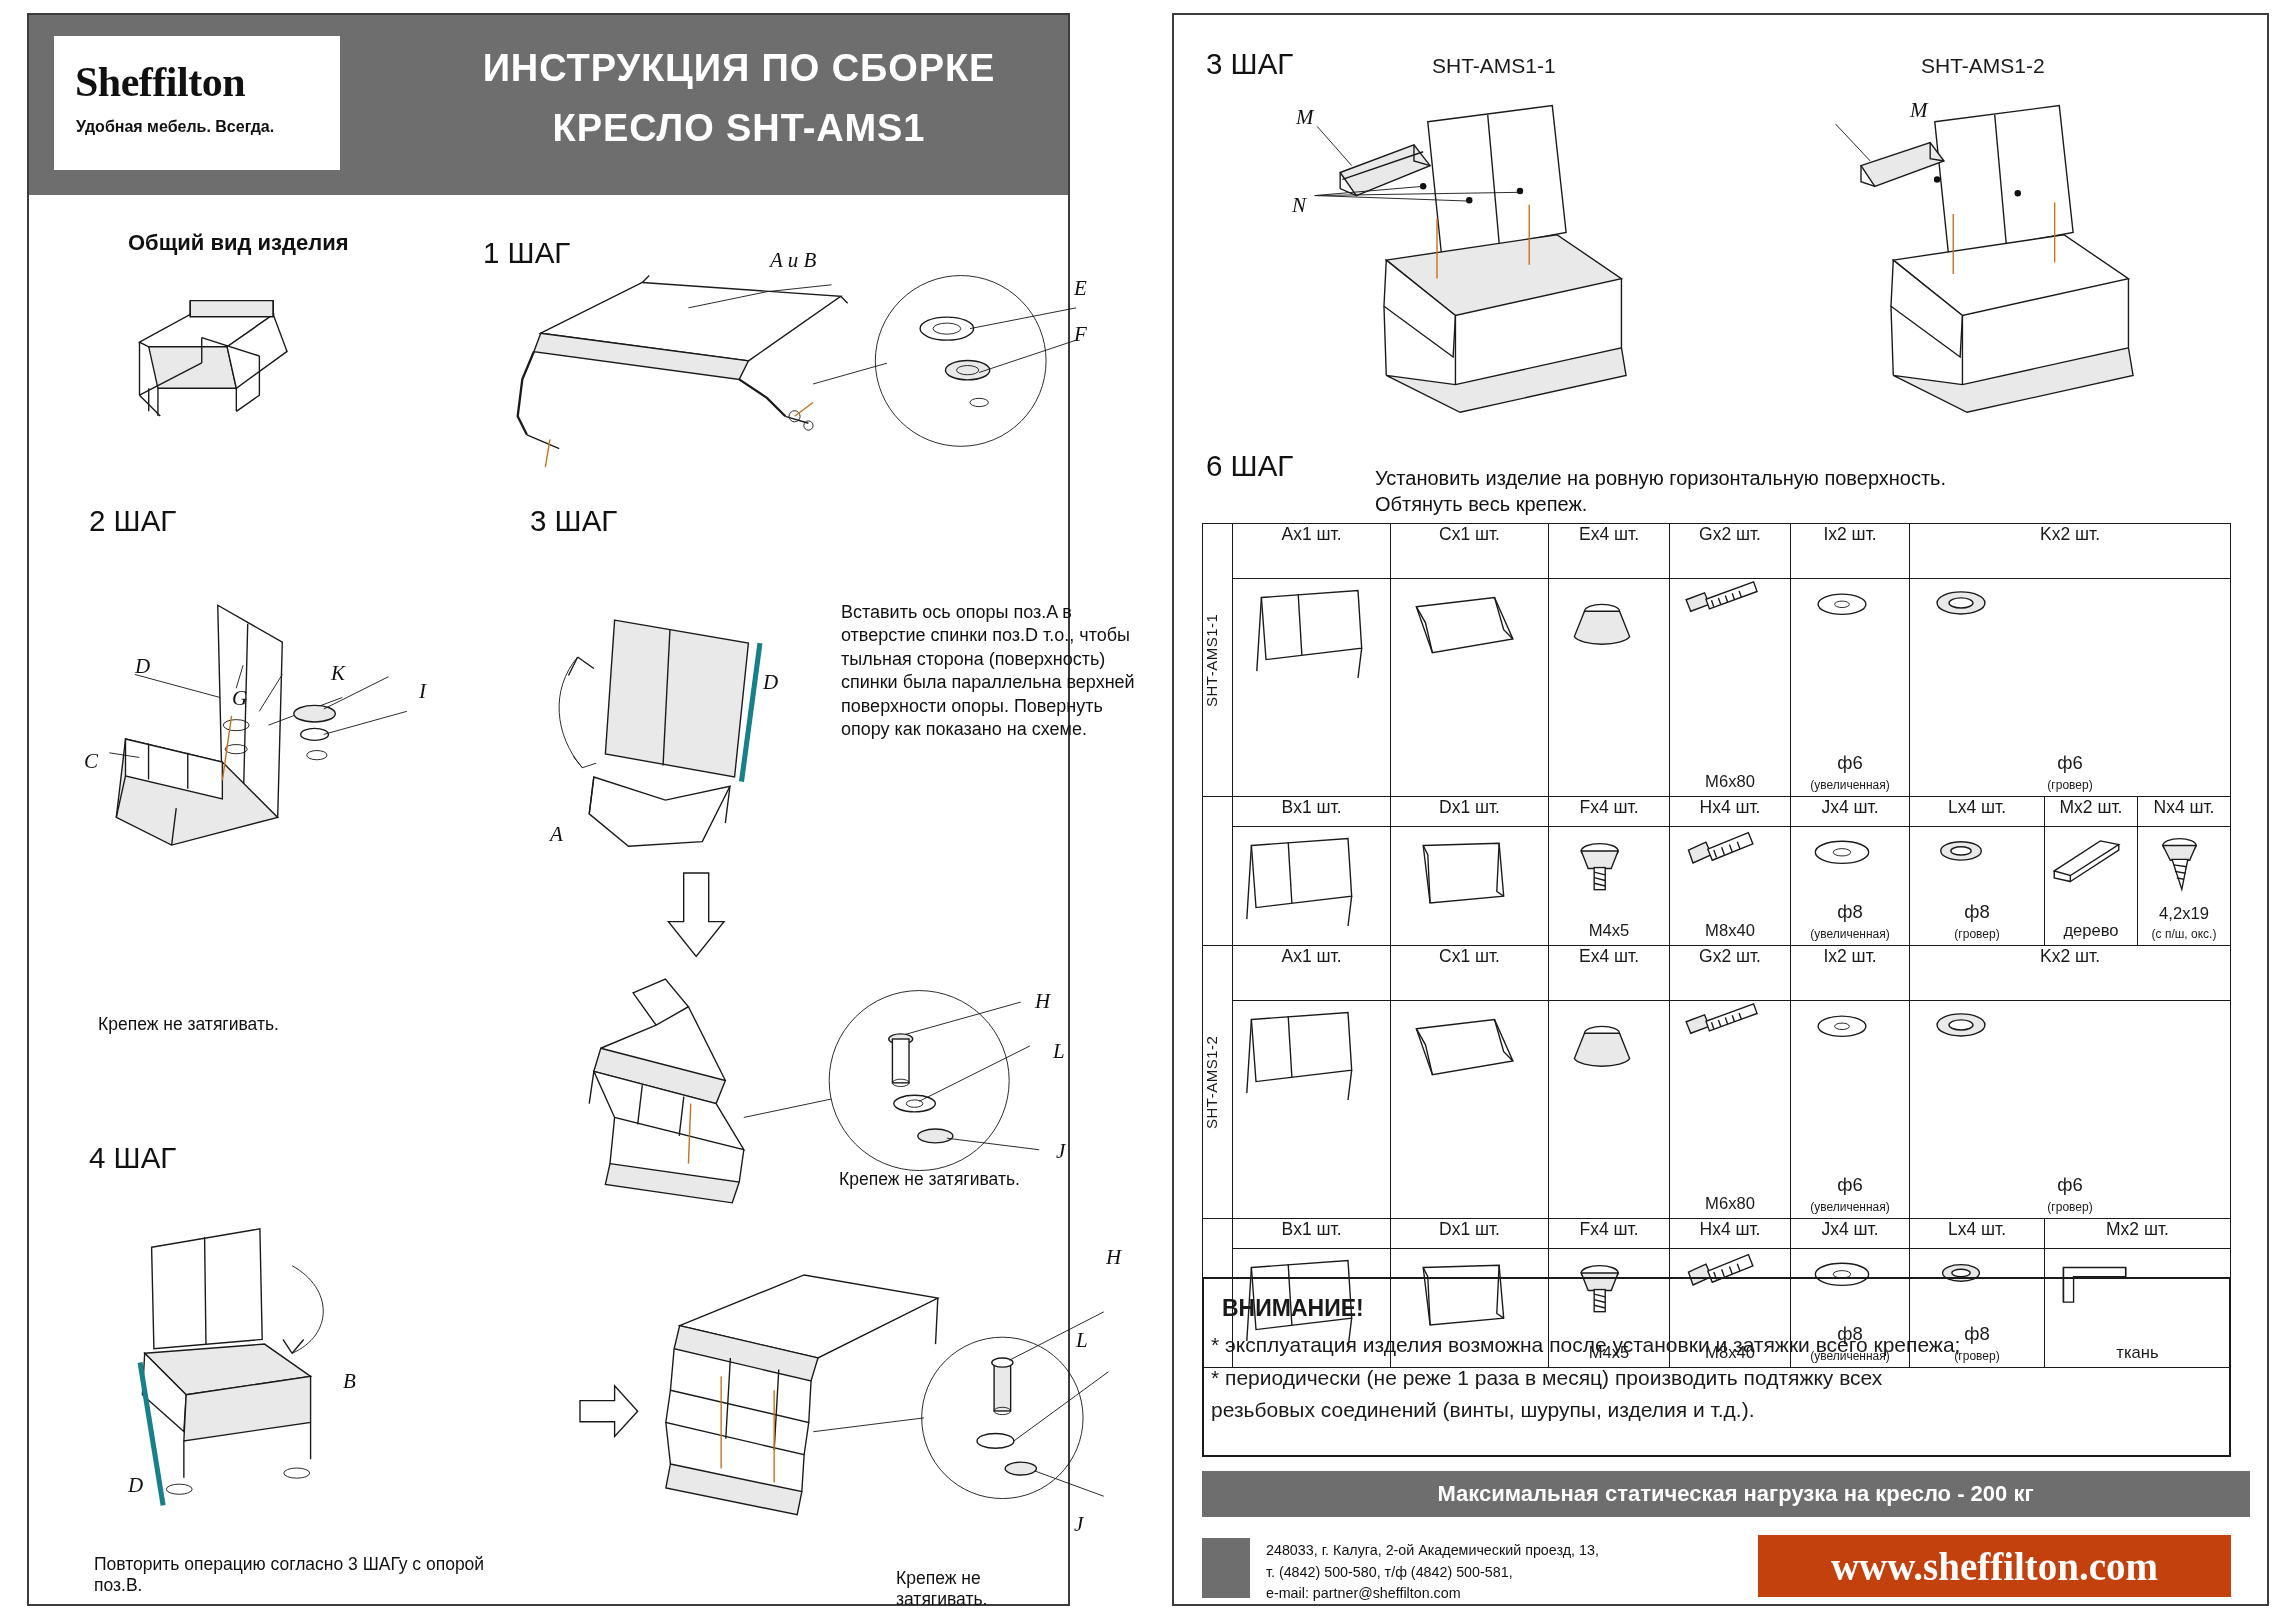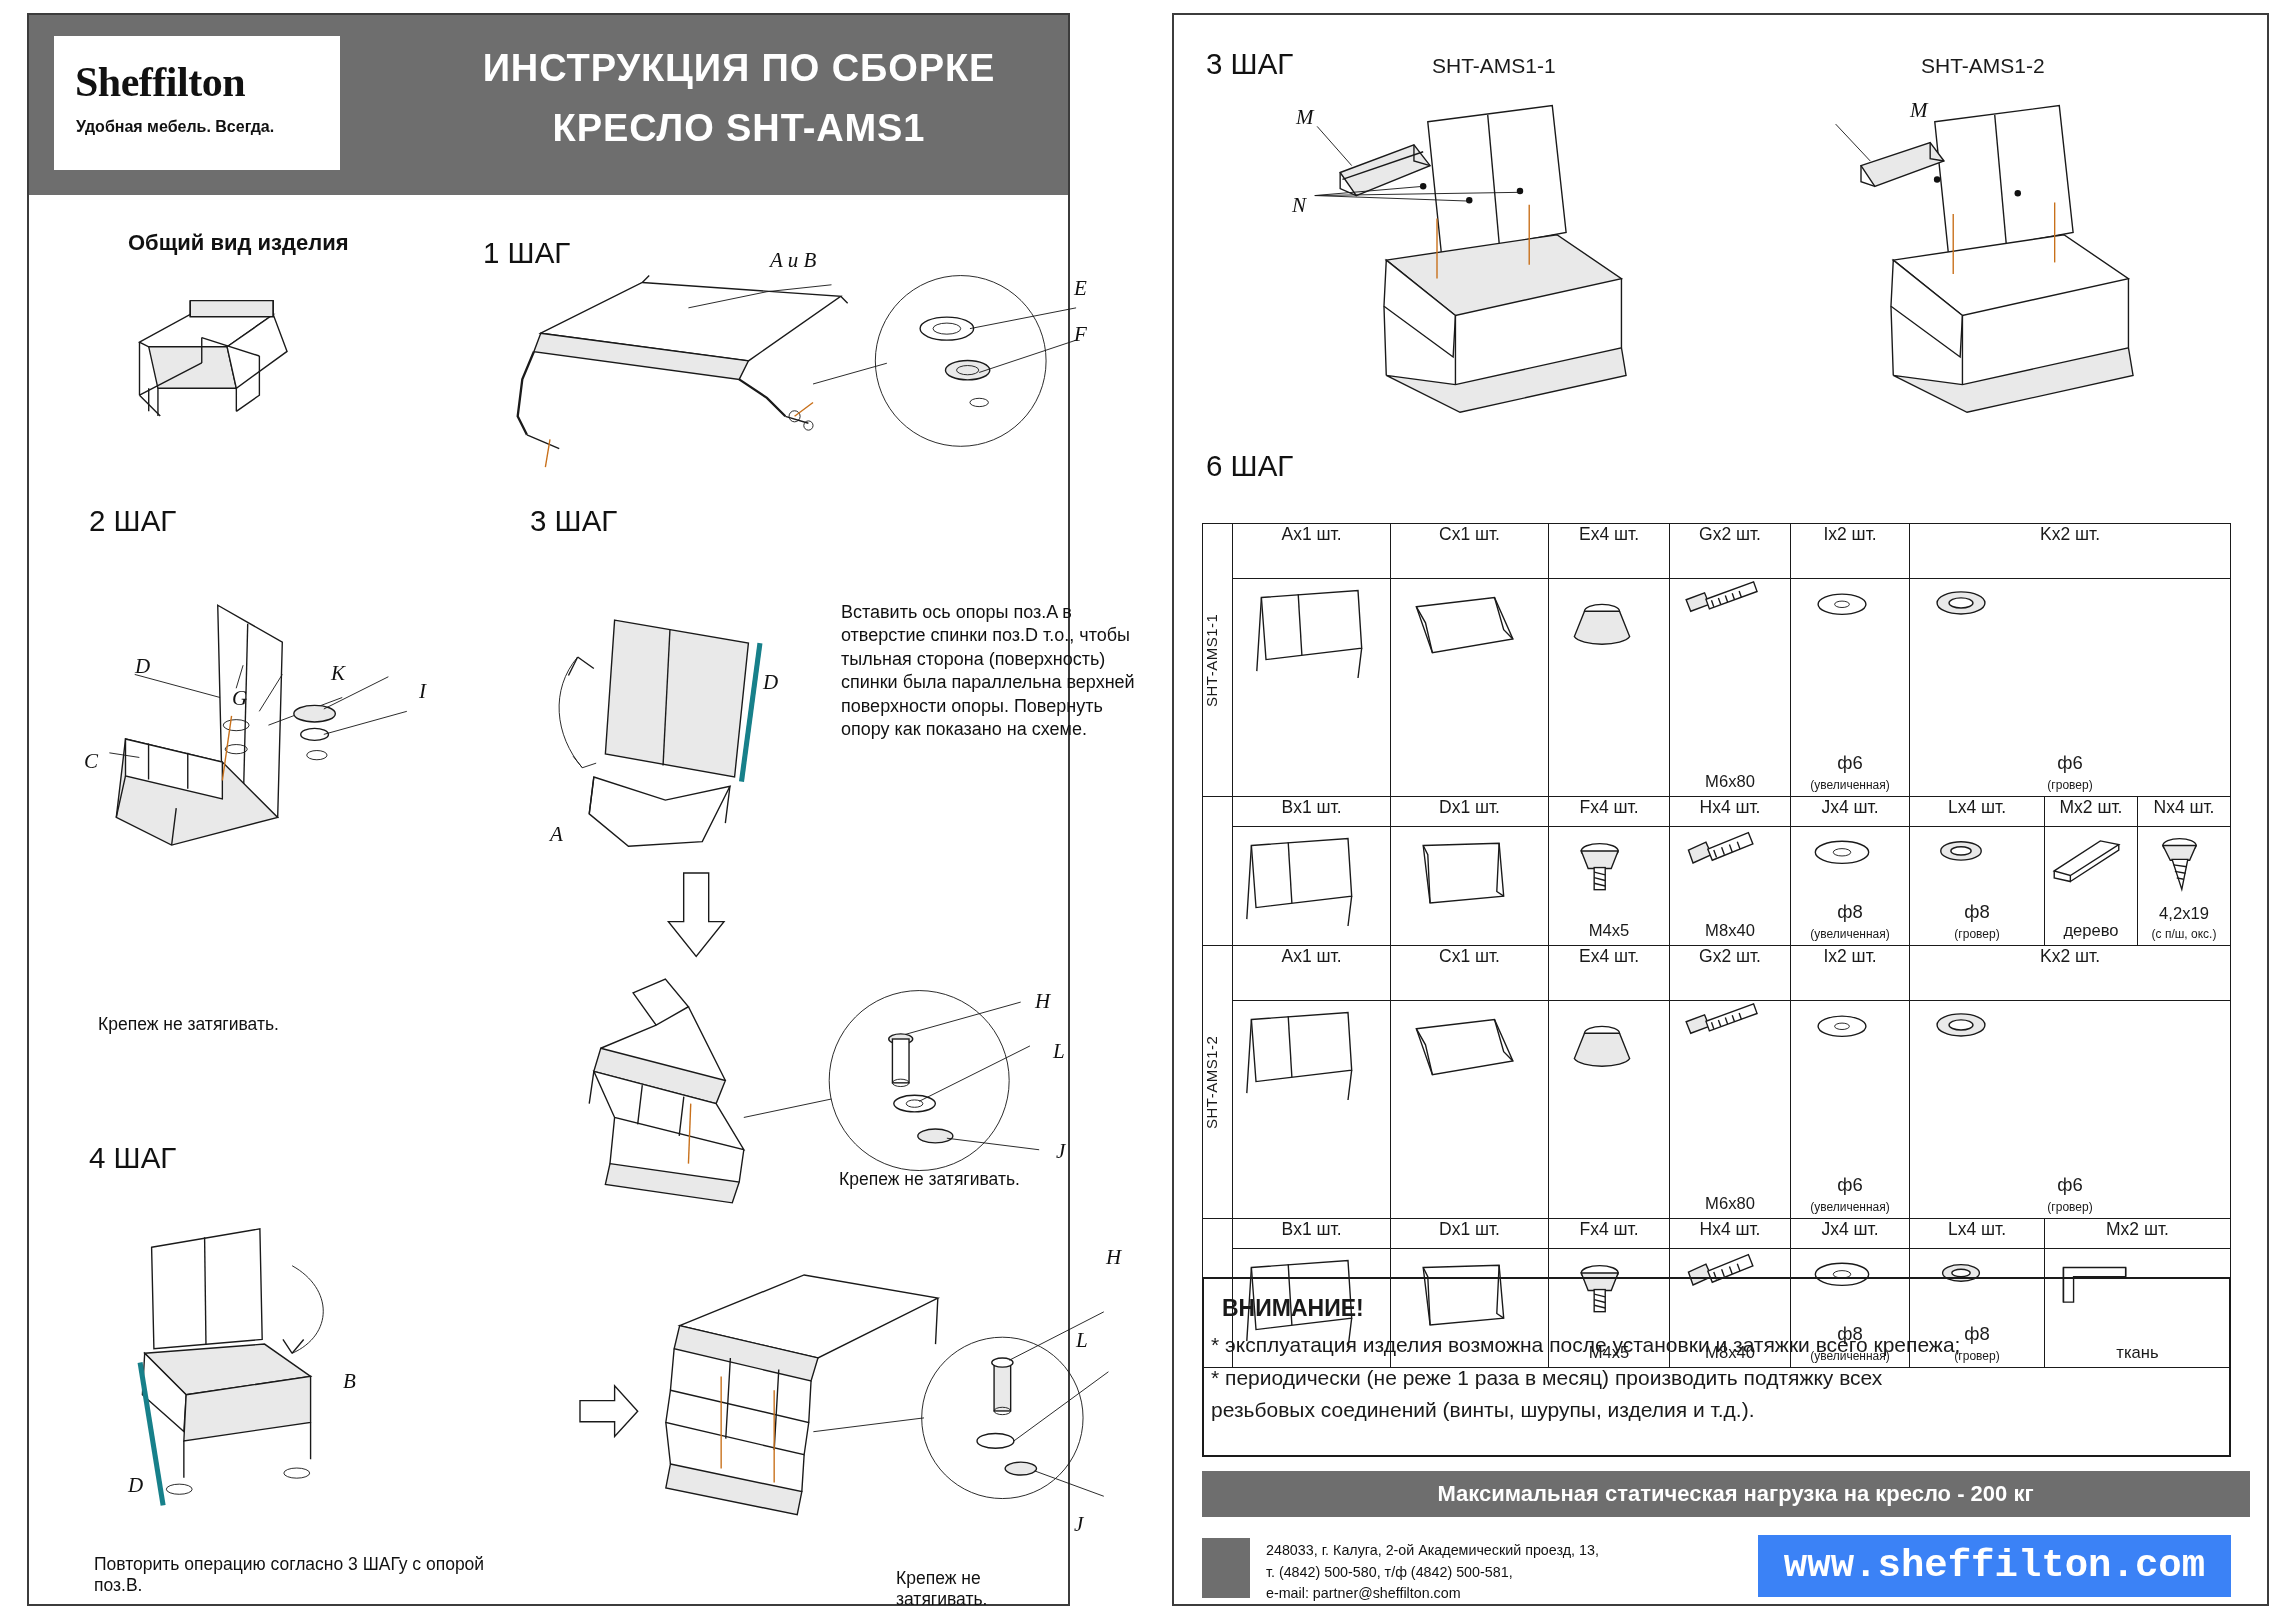--- a/index.html
+++ b/index.html
@@ -44,21 +44,21 @@
   .rotlabel{writing-mode:vertical-rl;transform:rotate(180deg);font-size:15px;letter-spacing:0.5px;}
 
   
   .att{position:absolute;border:2.3px solid #1a1a1a;box-sizing:border-box;}
   .att-t{position:absolute;font-size:23px;font-weight:bold;}
   .att-l{position:absolute;font-size:21px;line-height:1.24;}
 
   .loadbar{position:absolute;background:#6e6e6e;color:#fff;font-size:22px;font-weight:bold;display:flex;align-items:center;justify-content:center;text-align:center;padding-left:19px;}
   .footbox{position:absolute;background:#6e6e6e;}
   .addr{position:absolute;font-size:14.3px;line-height:1.45;color:#111;}
-  .web{position:absolute;background:#3b82f6;color:#fff;display:flex;align-items:center;justify-content:center;font-size:39px;font-weight:bold;font-family:Liberation Mono, monospace;}
+  .web{position:absolute;background:#c2410c;color:#fff;display:flex;align-items:center;justify-content:center;font-size:39px;font-weight:bold;font-family:Liberation Serif, serif;}
 </style>
 </head>
 <body>
 
 <div class="page">
 
   <div class="panel panel-left">
 
     <div class="hdr">
       <div class="logo-box">
@@ -271,20 +271,21 @@
       <path class="ln" d="M180,185 L180,220 L210,230 M330,135 L330,170 L360,175"></path>
       <circle cx="345" cy="215" r="7" fill="#111"></circle>
       <circle cx="520" cy="245" r="7" fill="#111"></circle>
       <path class="orange" d="M380,290 L380,420"></path>
       <path class="orange" d="M600,265 L600,395"></path>
       <path class="thin" d="M125,95 L200,175"></path>
     </svg>
     <div class="lbl" style="left:736px;top:83px;">M</div>
 
     <div class="step-title" style="left:32px;top:434px;">6 ШАГ</div>
+    <div class="para" style="left:201px;top:450px;width:591px;font-size:20px;">Установить изделие на ровную горизонтальную поверхность. Обтянуть весь крепеж.</div>
 
     <table class="tbl" style="left:28px;top:508px;width:1029px;">
       <tbody>
           <tr>
         <td rowspan="2" style="width:29px;border-right:1.4px solid #1a1a1a;">
           <div class="rotlabel" style="height:272px;display:flex;align-items:center;justify-content:center;">SHT-AMS1-1</div>
         </td>
         <td class="cellhdr" style="width:157px">Ax1 шт.</td>
         <td class="cellhdr" style="width:157px">Cx1 шт.</td>
         <td class="cellhdr" style="width:120px">Ex4 шт.</td>

